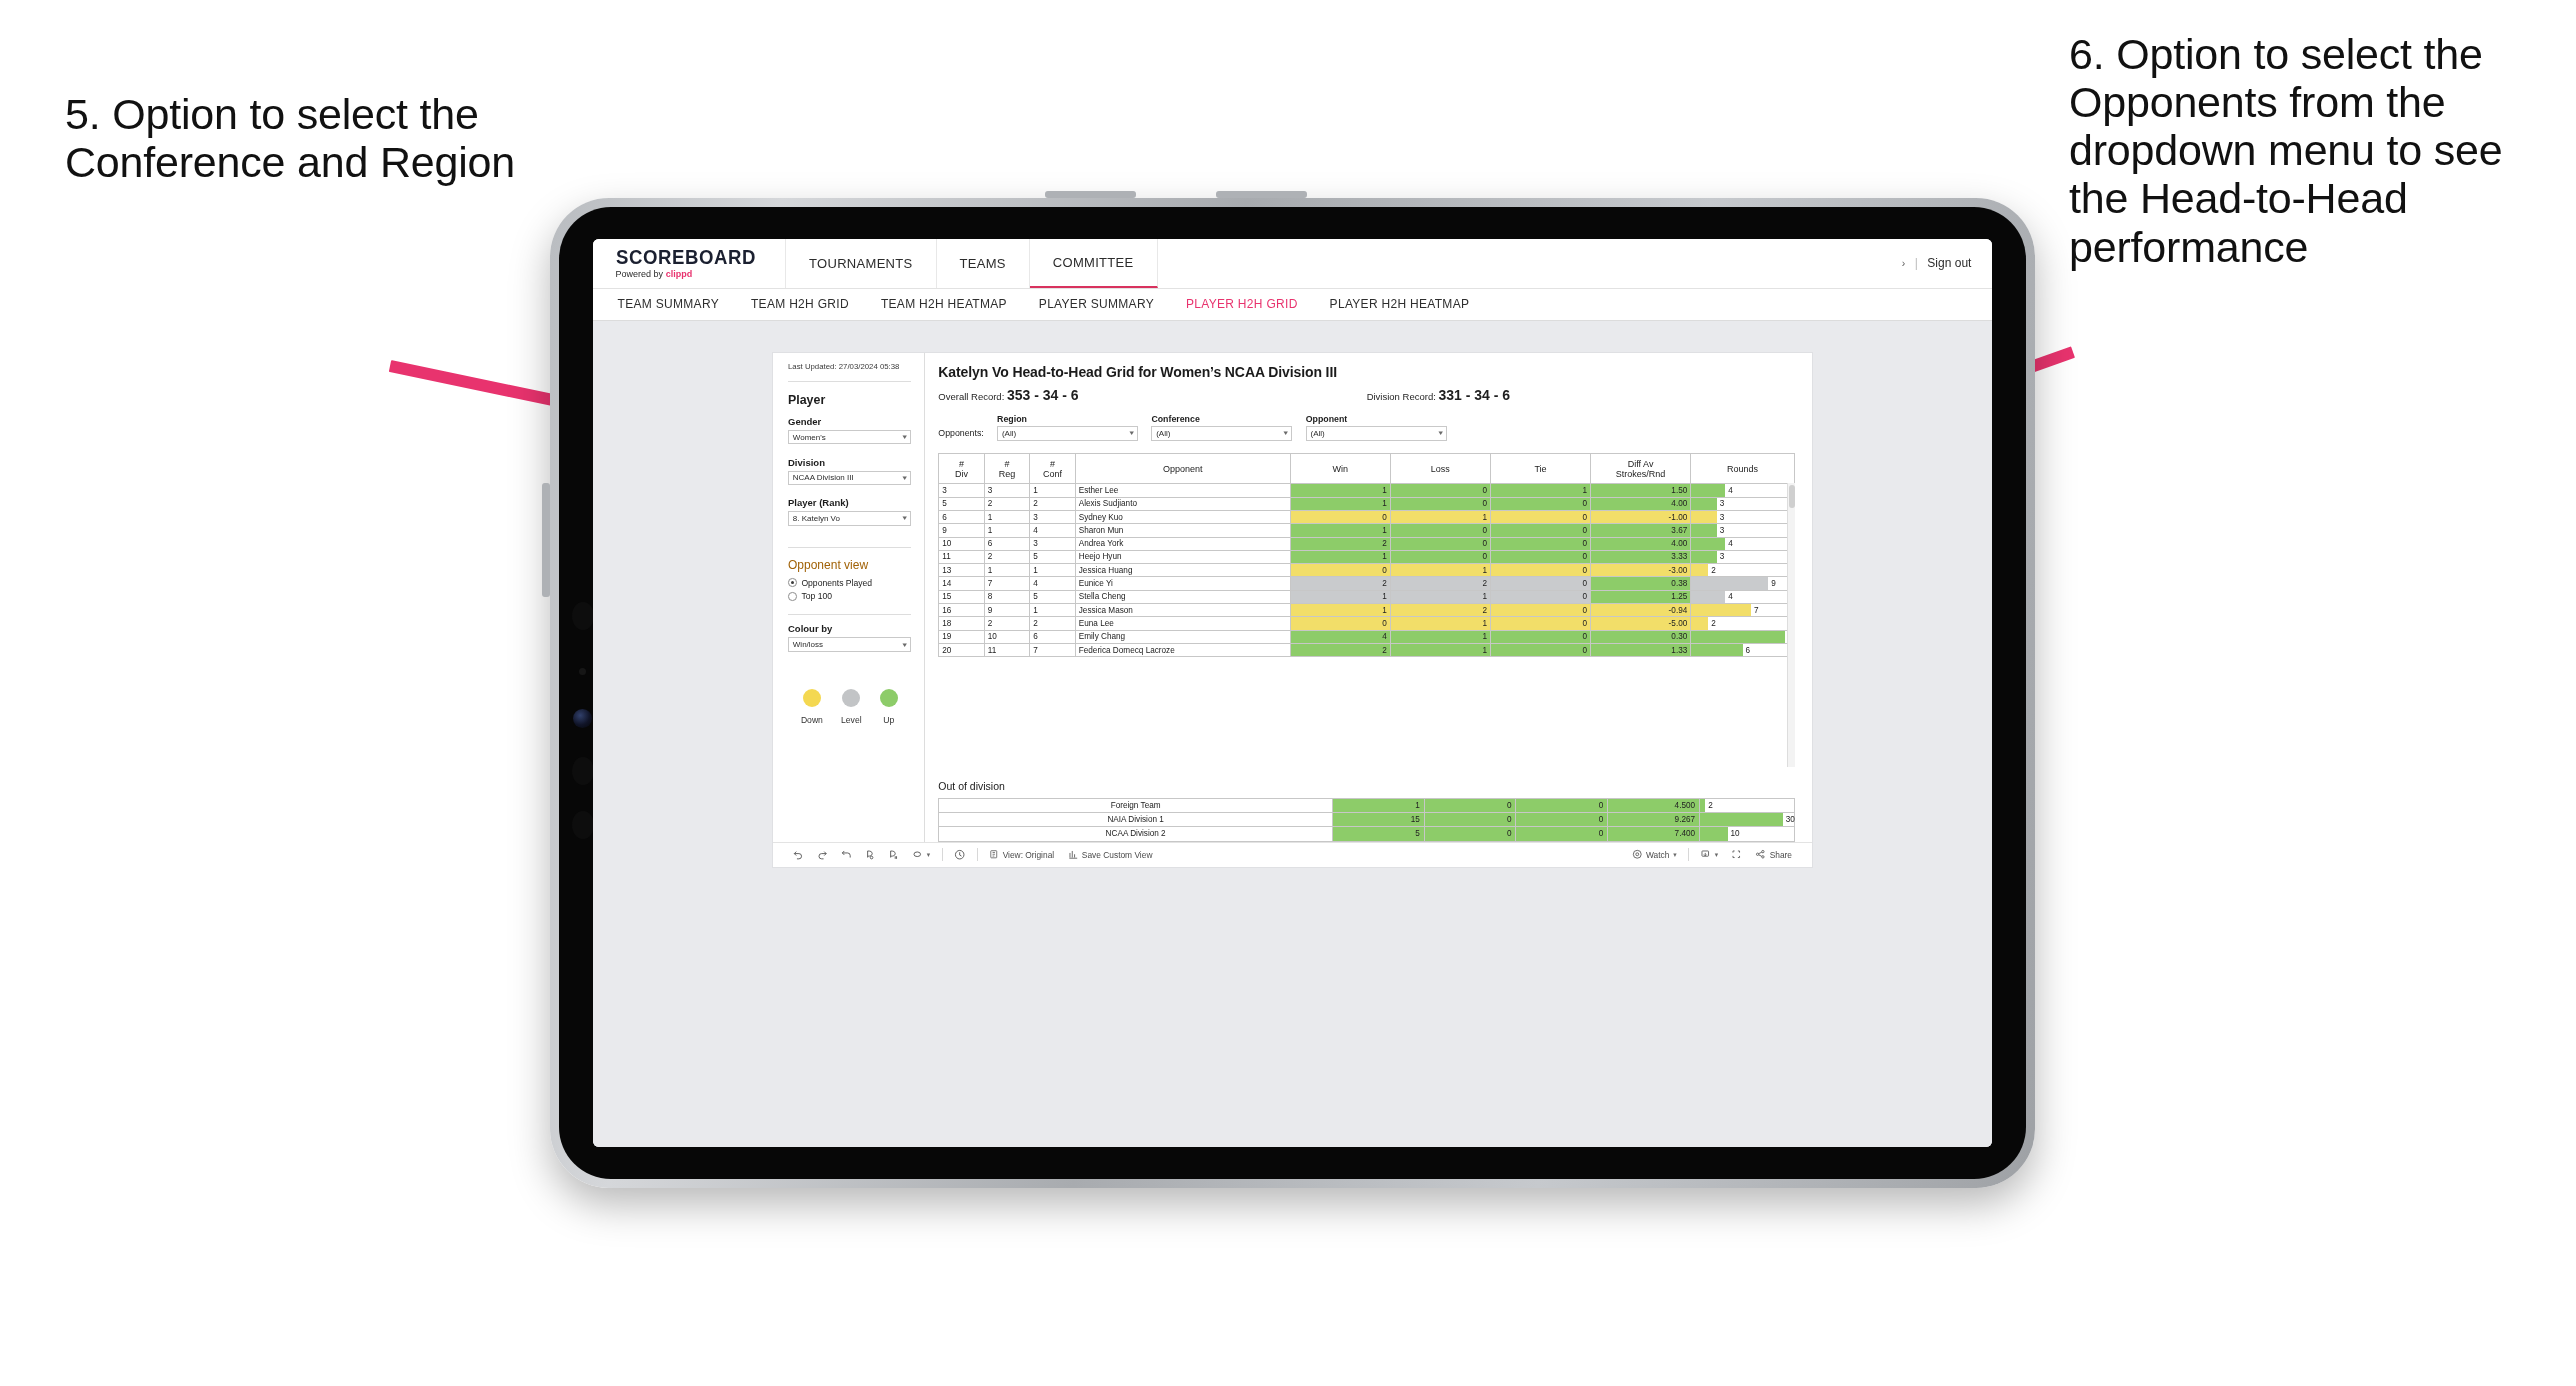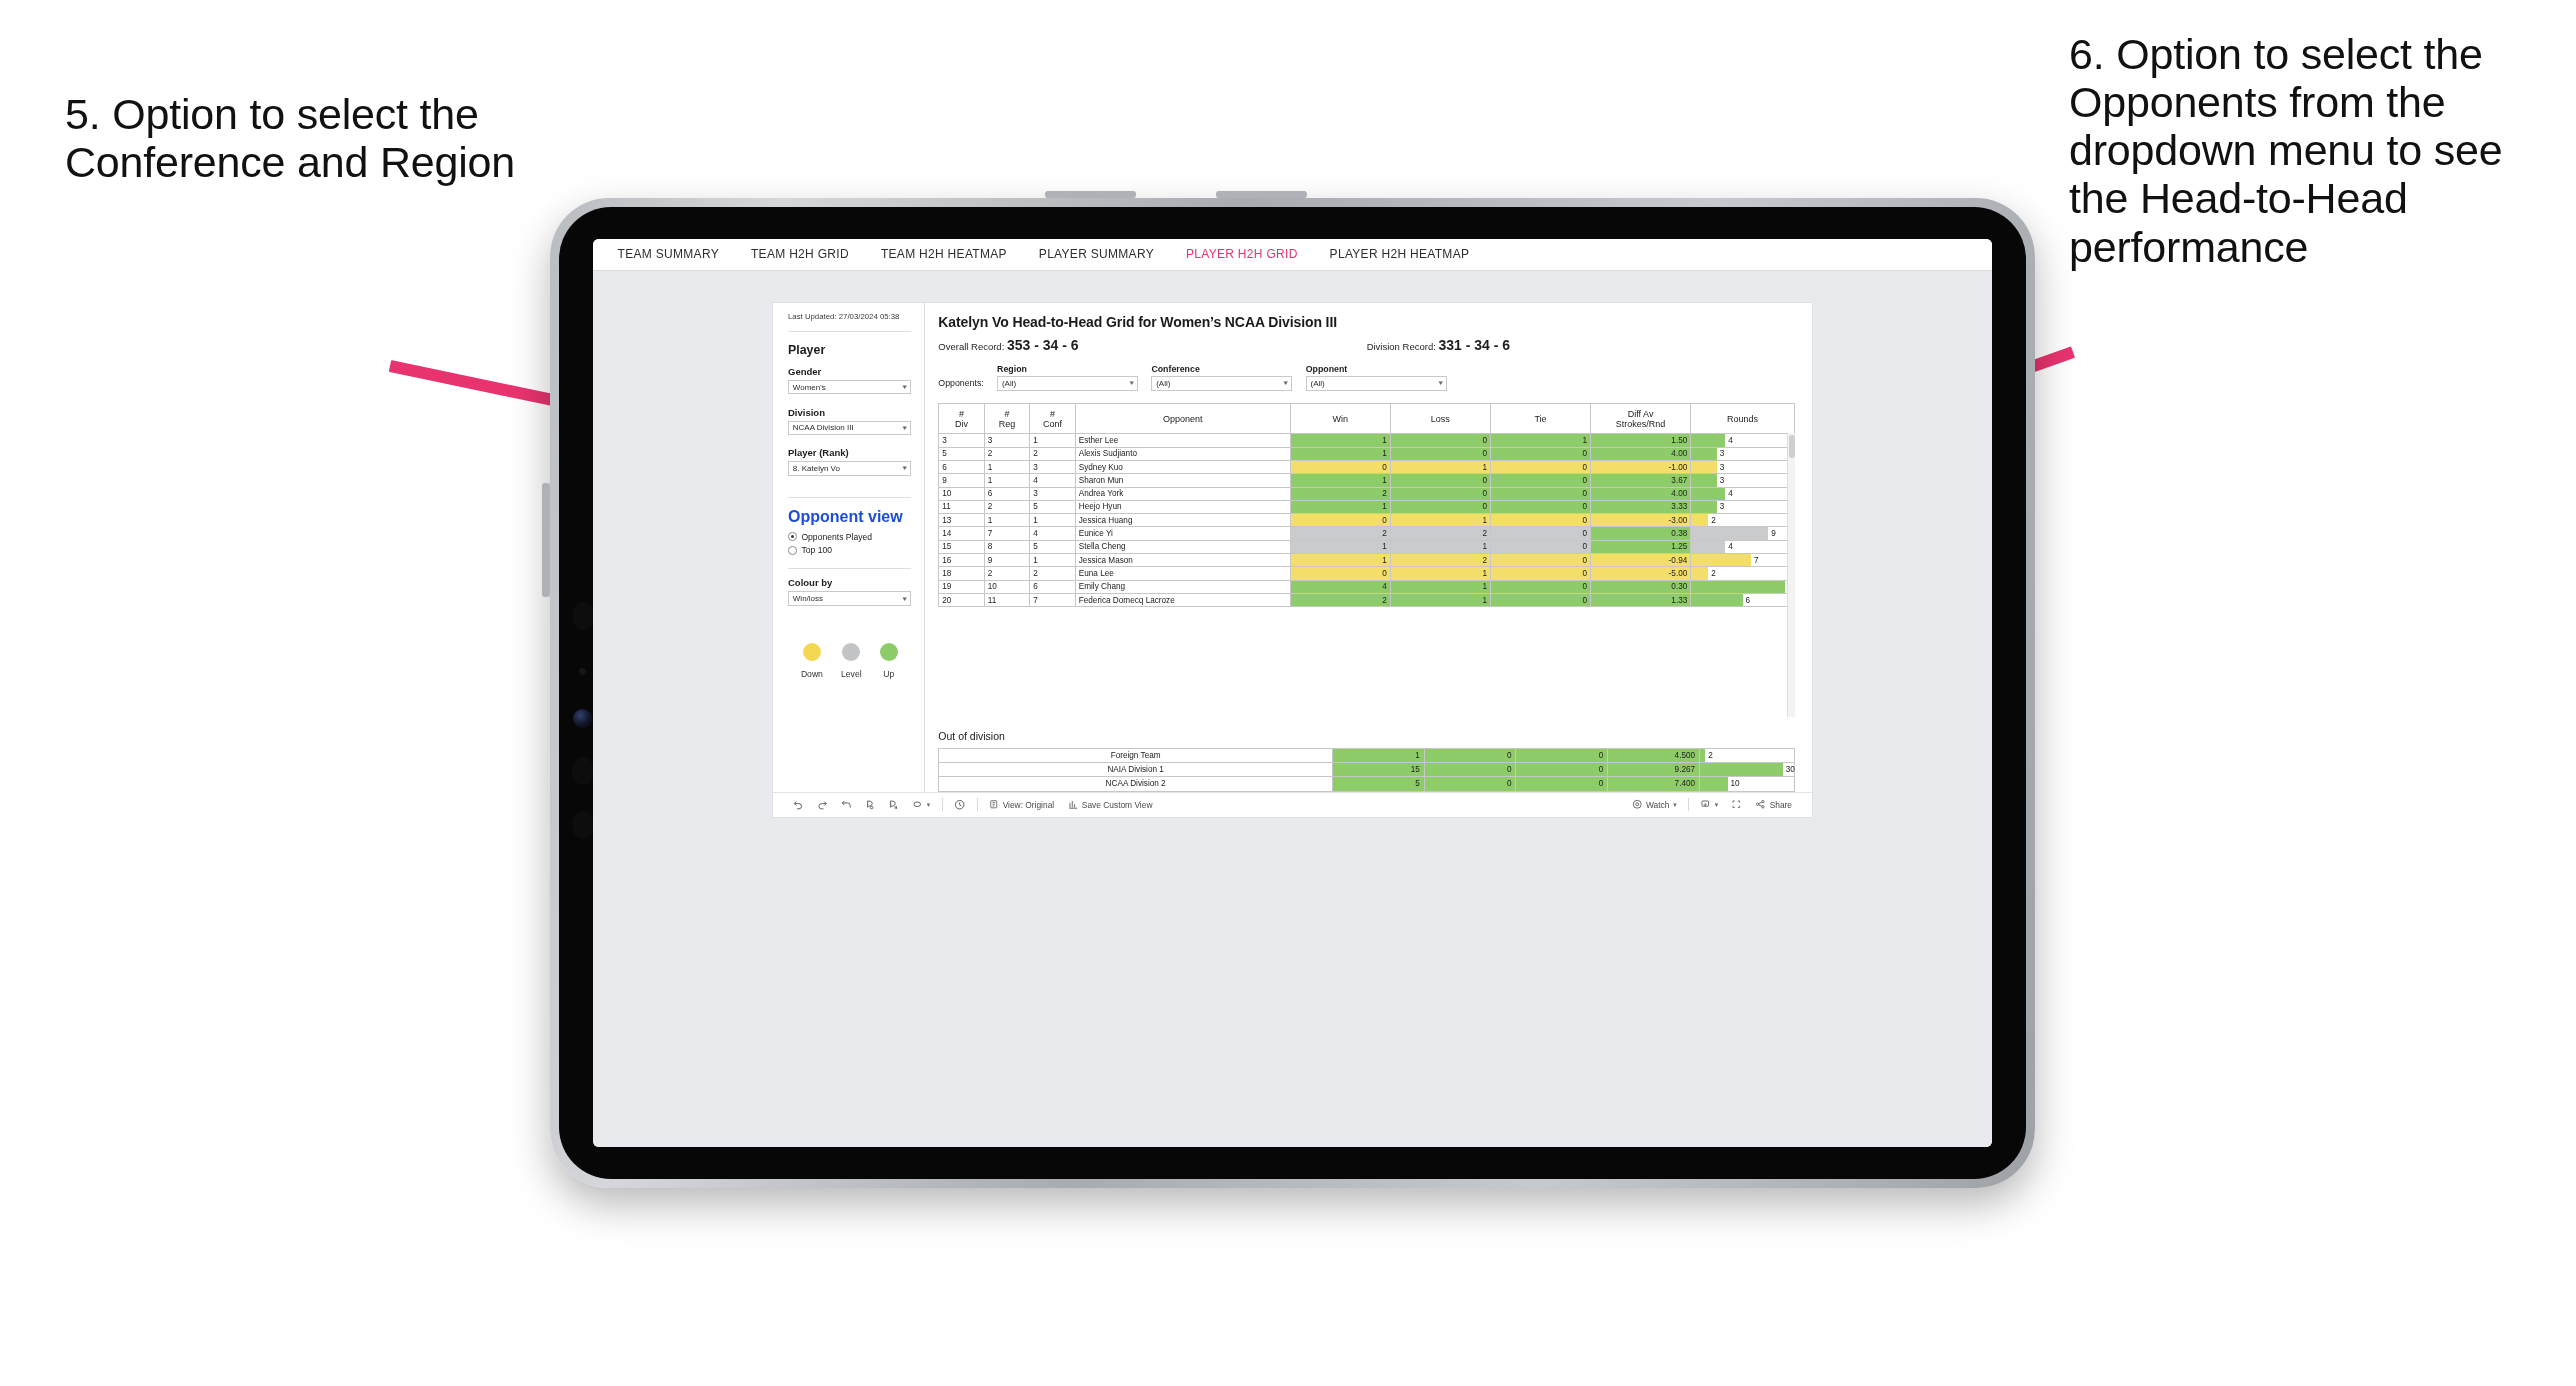--- a/index.html
+++ b/index.html
@@ -157,21 +157,21 @@
   .fld { margin-bottom: 12.4px; }
   .select {
     height: 14.3px; border: 1px solid #c9c9c9; background: #fff;
     display: flex; align-items: center; padding: 0 3.8px;
     font-size: 8px; color: #2b2b2b; position: relative; cursor: pointer;
   }
   .select .caret {
     margin-left: auto; font-size: 6.7px; color: #6a6a6a;
     transform: scaleX(1.3);
   }
-  .side-h1b { font-size: 16px; font-weight: bold; color: #1d4ed8; margin: 1.9px 0 5.7px; }
+  .side-h1b { font-size: 12px; font-weight: normal; color: #a16207; margin: 1.9px 0 5.7px; }
   .radio-row { display: flex; align-items: center; gap: 4.8px; margin-bottom: 3.8px; font-size: 8.6px; color: #222; cursor: pointer; }
   .radio {
     width: 8.6px; height: 8.6px; border: 1px solid #8d8d8d; border-radius: 50%;
     background: #fff; position: relative; flex: none;
   }
   .radio.on::after {
     content: ""; position: absolute; inset: 1.6px;
     background: #3b3b3b; border-radius: 50%;
   }
   .legend { display: flex; justify-content: space-around; margin-top: 25px; padding: 0 3.8px; }
@@ -264,20 +264,36 @@
 
     <div id="tablet-inner">
       <div class="cam" id="cam1"></div>
       <div class="cam" id="cam2"></div>
       <div class="cam lens" id="cam3"></div>
       <div class="cam" id="cam4"></div>
       <div class="cam" id="cam5"></div>
 
       <div id="screen">
 
+        <div class="app-header">
+          <div class="brand">
+            <div class="brand-title">SCOREBOARD</div>
+            <div class="brand-sub"><span>Powered by </span><b>clippd</b></div>
+          </div>
+          <div class="main-nav">
+            <div class="nav-item">TOURNAMENTS</div>
+            <div class="nav-item">TEAMS</div>
+            <div class="nav-item active">COMMITTEE</div>
+          </div>
+          <div class="header-right">
+            <span class="chev">›</span>
+            <span class="sep">|</span>
+            <span>Sign out</span>
+          </div>
+        </div>
 
         <div class="sub-nav">
           <div class="sub-item">TEAM SUMMARY</div>
           <div class="sub-item">TEAM H2H GRID</div>
           <div class="sub-item">TEAM H2H HEATMAP</div>
           <div class="sub-item">PLAYER SUMMARY</div>
           <div class="sub-item active">PLAYER H2H GRID</div>
           <div class="sub-item">PLAYER H2H HEATMAP</div>
         </div>
 

